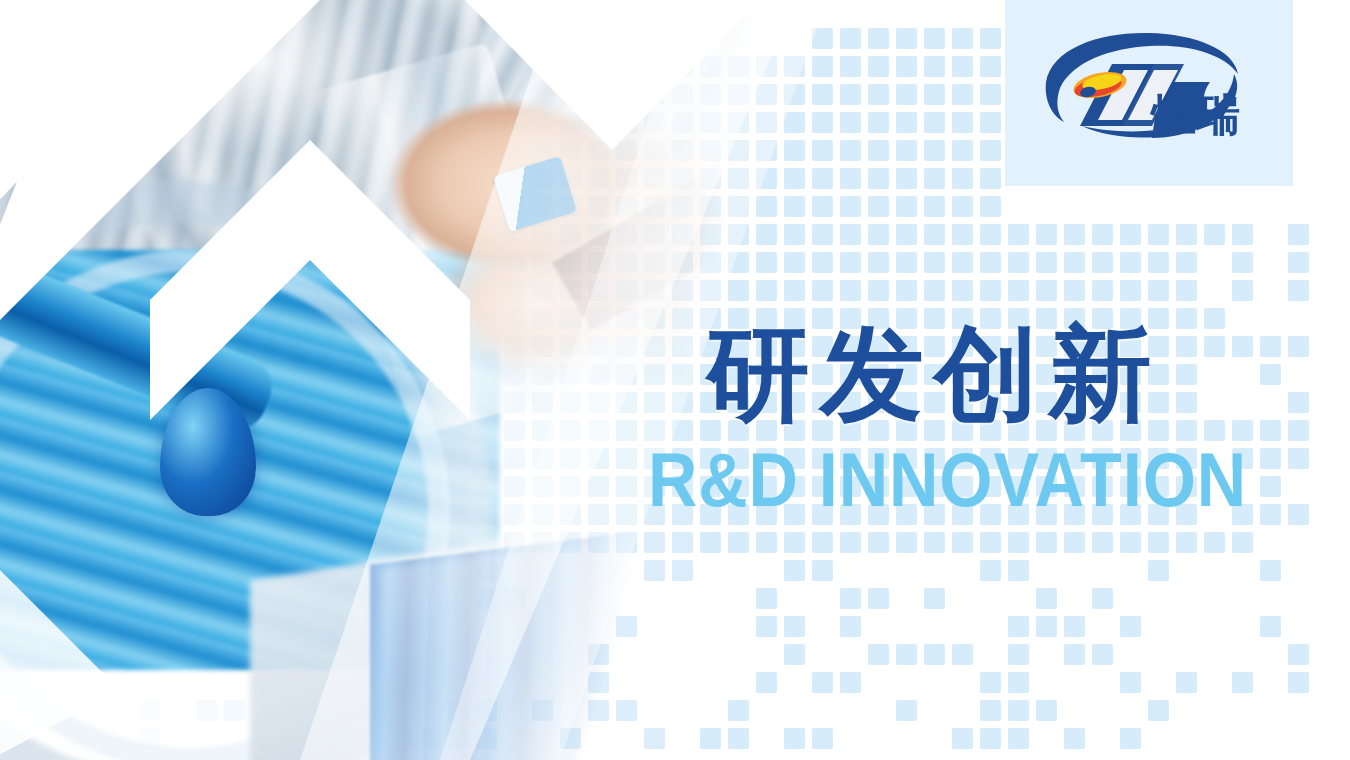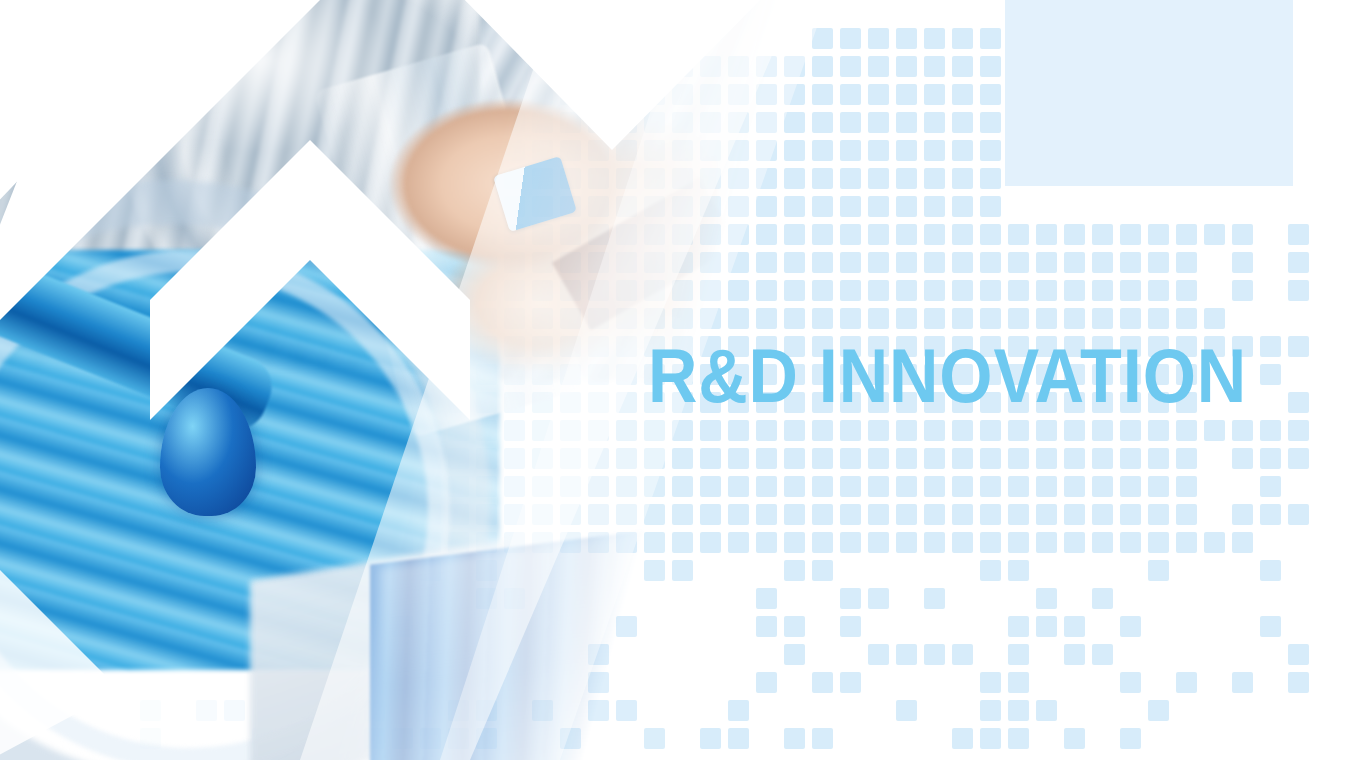--- a/index.html
+++ b/index.html
@@ -1053,18 +1053,44 @@
       <polygon points="560,-10 800,-10 470,760 300,760" fill="rgba(255,255,255,0.55)"></polygon>
       <polygon points="690,-10 830,-10 560,760 440,760" fill="rgba(255,255,255,0.40)"></polygon>
 
       <polygon points="-10,560 120,690 -10,760" fill="#ffffff" opacity="0.85"></polygon>
 
       <polygon points="700,-10 1360,-10 1360,770 745,770" fill="#ffffff" opacity="0.0"></polygon>
     </svg>
   </div>
 
   <div class="headline">
+    <h1 class="cn-title">研发创新</h1>
     <h2 class="en-title">R&amp;D INNOVATION</h2>
   </div>
 
   <div class="logo-plate"></div>
+  <div class="logo-mark">
+    <svg width="220" height="118" viewBox="0 0 220 118">
+
+      <path d="M8,52 C14,18 62,2 110,3 C158,4 196,20 200,44
+               C186,24 150,14 112,16 C72,18 34,32 22,58
+               C18,70 18,82 26,92 C14,86 6,70 8,52 Z" fill="#1f4d96"></path>
+      <path d="M196,44 C206,62 192,86 160,98 C124,112 74,110 44,96
+               C78,104 126,104 156,90 C182,78 194,62 196,44 Z" fill="#1f4d96"></path>
+
+      <path d="M122,52 L172,52 C172,52 166,60 166,68 L166,96
+               C150,104 132,108 114,108 Z" fill="#1f4d96"></path>
+
+      <path d="M74,34 L116,34 L84,96 L42,96 Z" fill="#1f4d96"></path>
+      <path d="M104,34 L146,34 L114,96 L72,96 Z" fill="#1f4d96" opacity="0.95"></path>
+      <path d="M86,40 L110,40 L84,90 L60,90 Z" fill="#ffffff" opacity="0.92"></path>
+      <path d="M116,40 L140,40 L114,90 L90,90 Z" fill="#ffffff" opacity="0.92"></path>
+
+      <ellipse cx="62" cy="55" rx="27" ry="12" transform="rotate(-12 62 55)" fill="#f5a623"></ellipse>
+      <ellipse cx="60" cy="57" rx="24" ry="9" transform="rotate(-12 60 57)" fill="#e8462b"></ellipse>
+      <ellipse cx="64" cy="52" rx="20" ry="7" transform="rotate(-12 64 52)" fill="#f7d417"></ellipse>
+      <ellipse cx="50" cy="62" rx="8" ry="5" transform="rotate(-12 50 62)" fill="#1f4d96"></ellipse>
+
+      <text x="114" y="100" font-family="DejaVu Sans, Liberation Sans, sans-serif" font-size="44" font-weight="700" fill="#1f4d96">恒瑞</text>
+    </svg>
+  </div>
 
 </div>
 
 </body></html>

